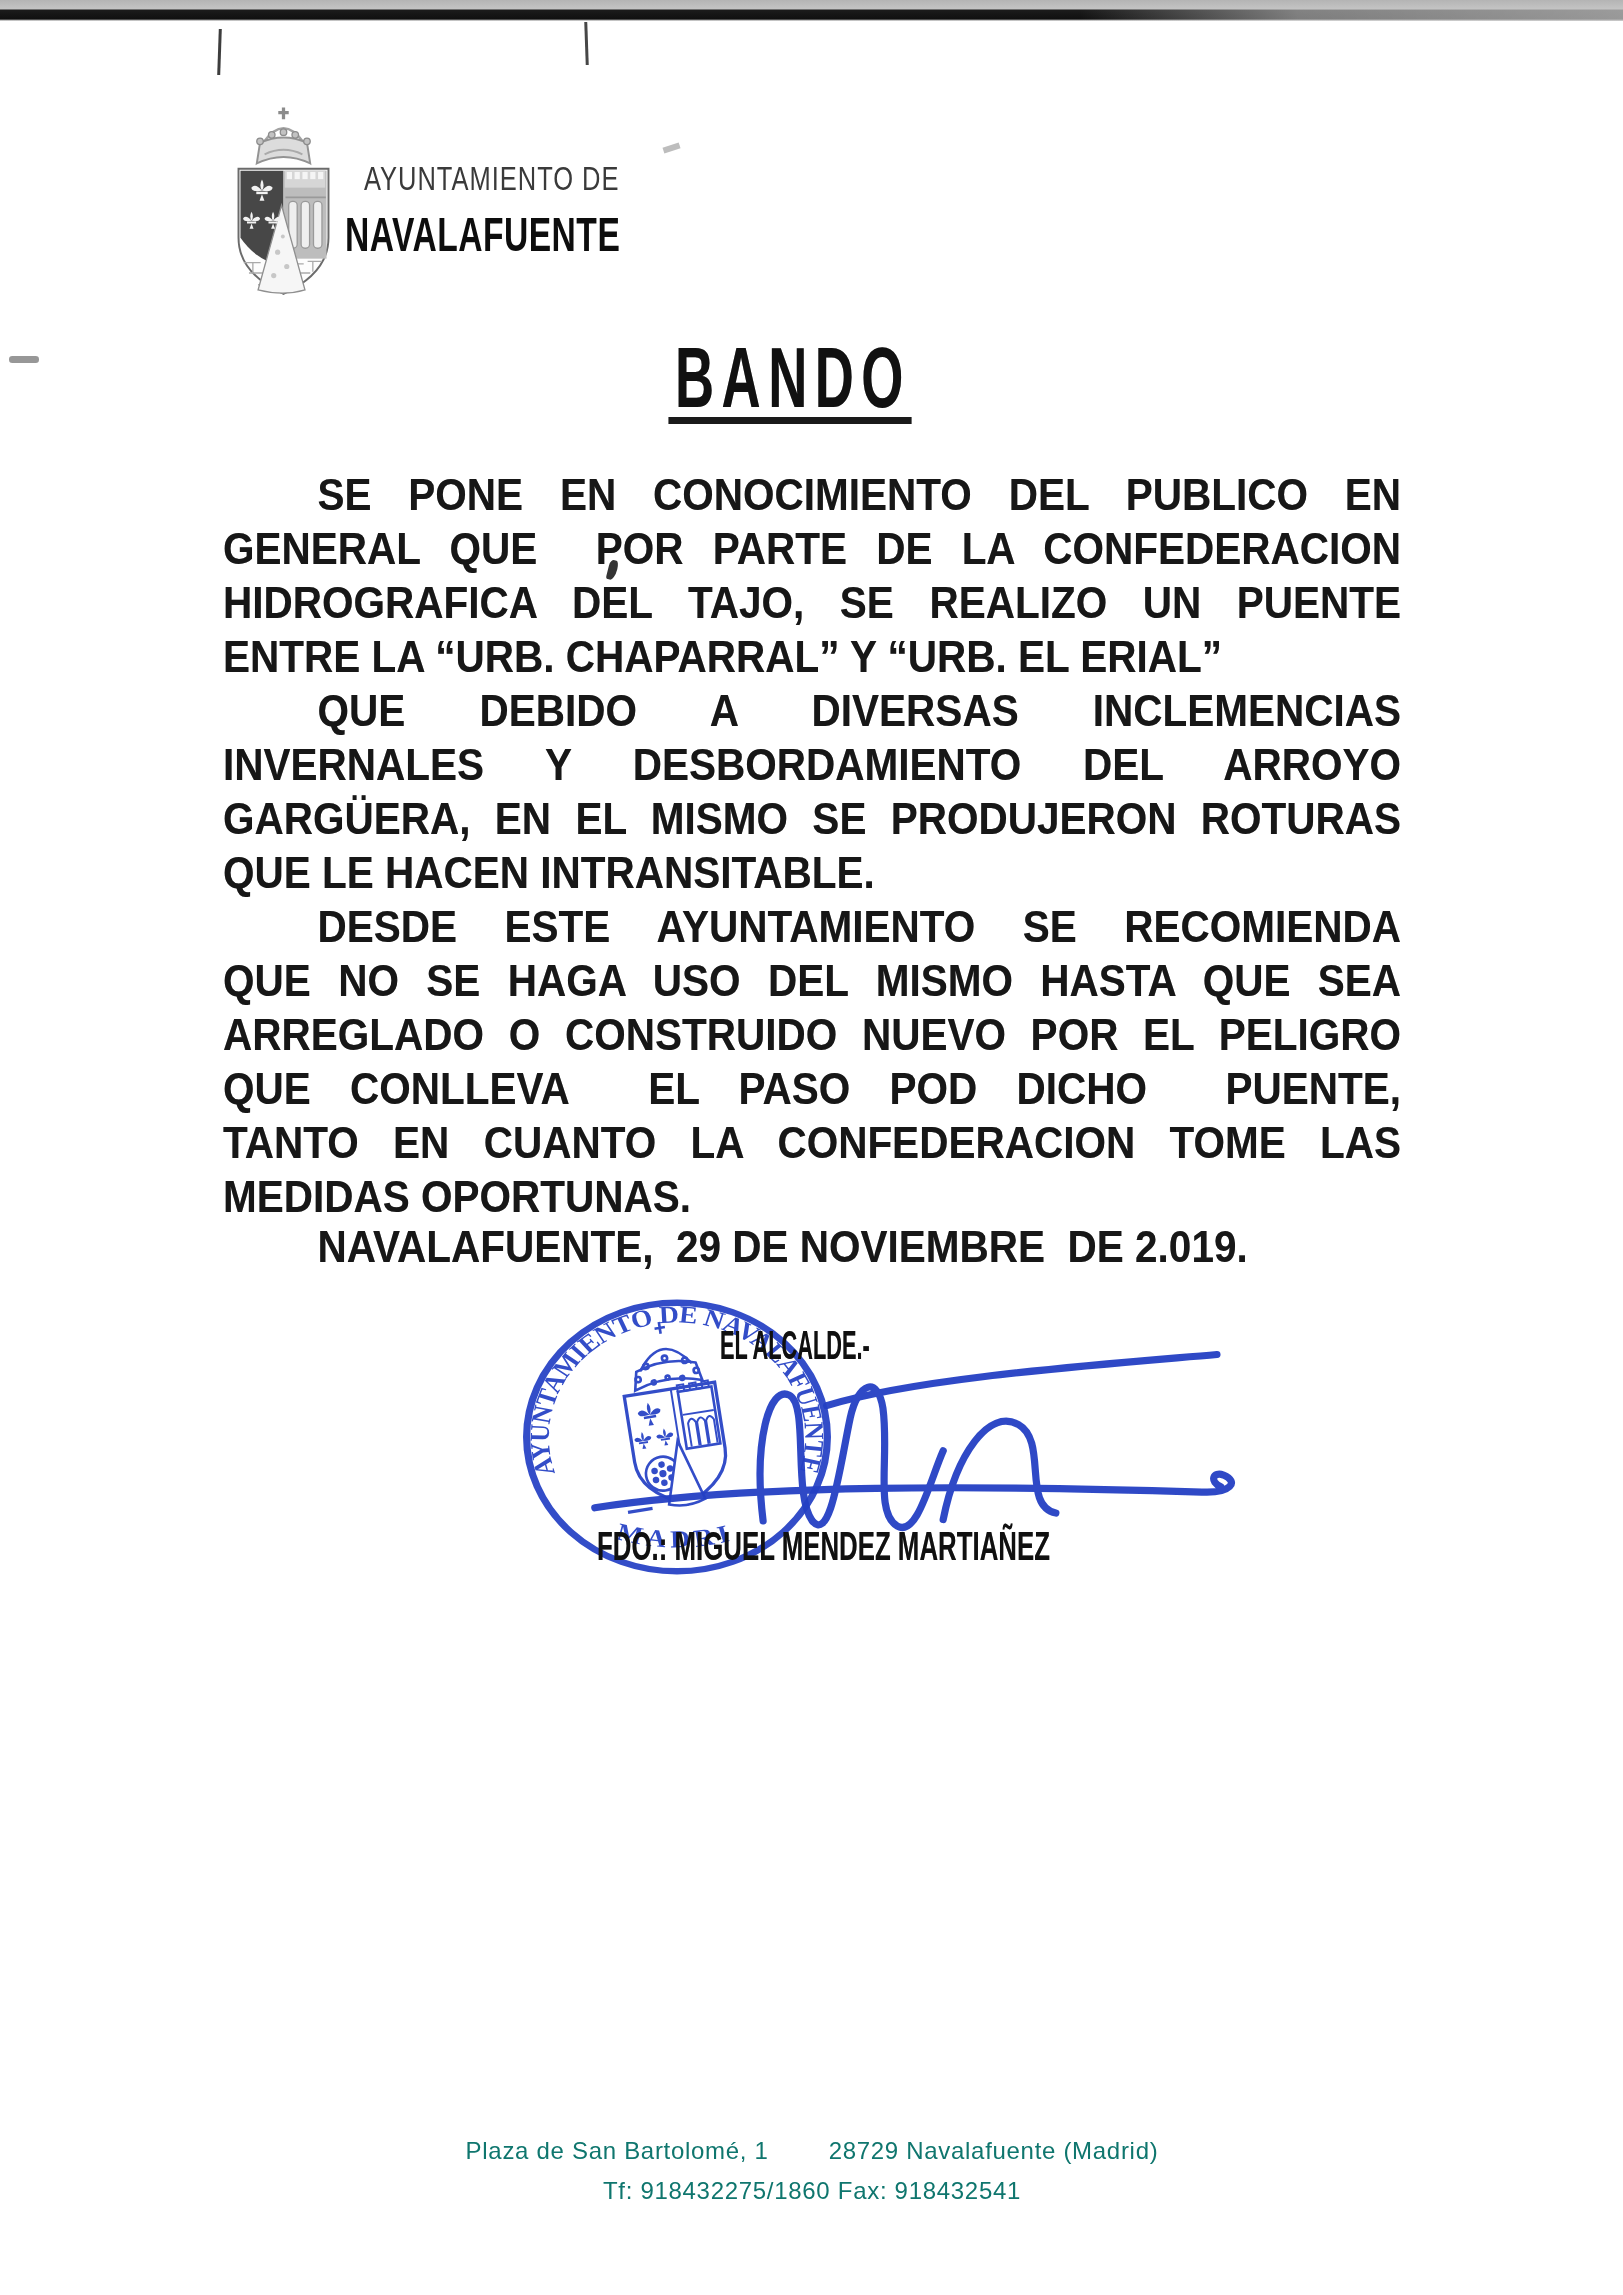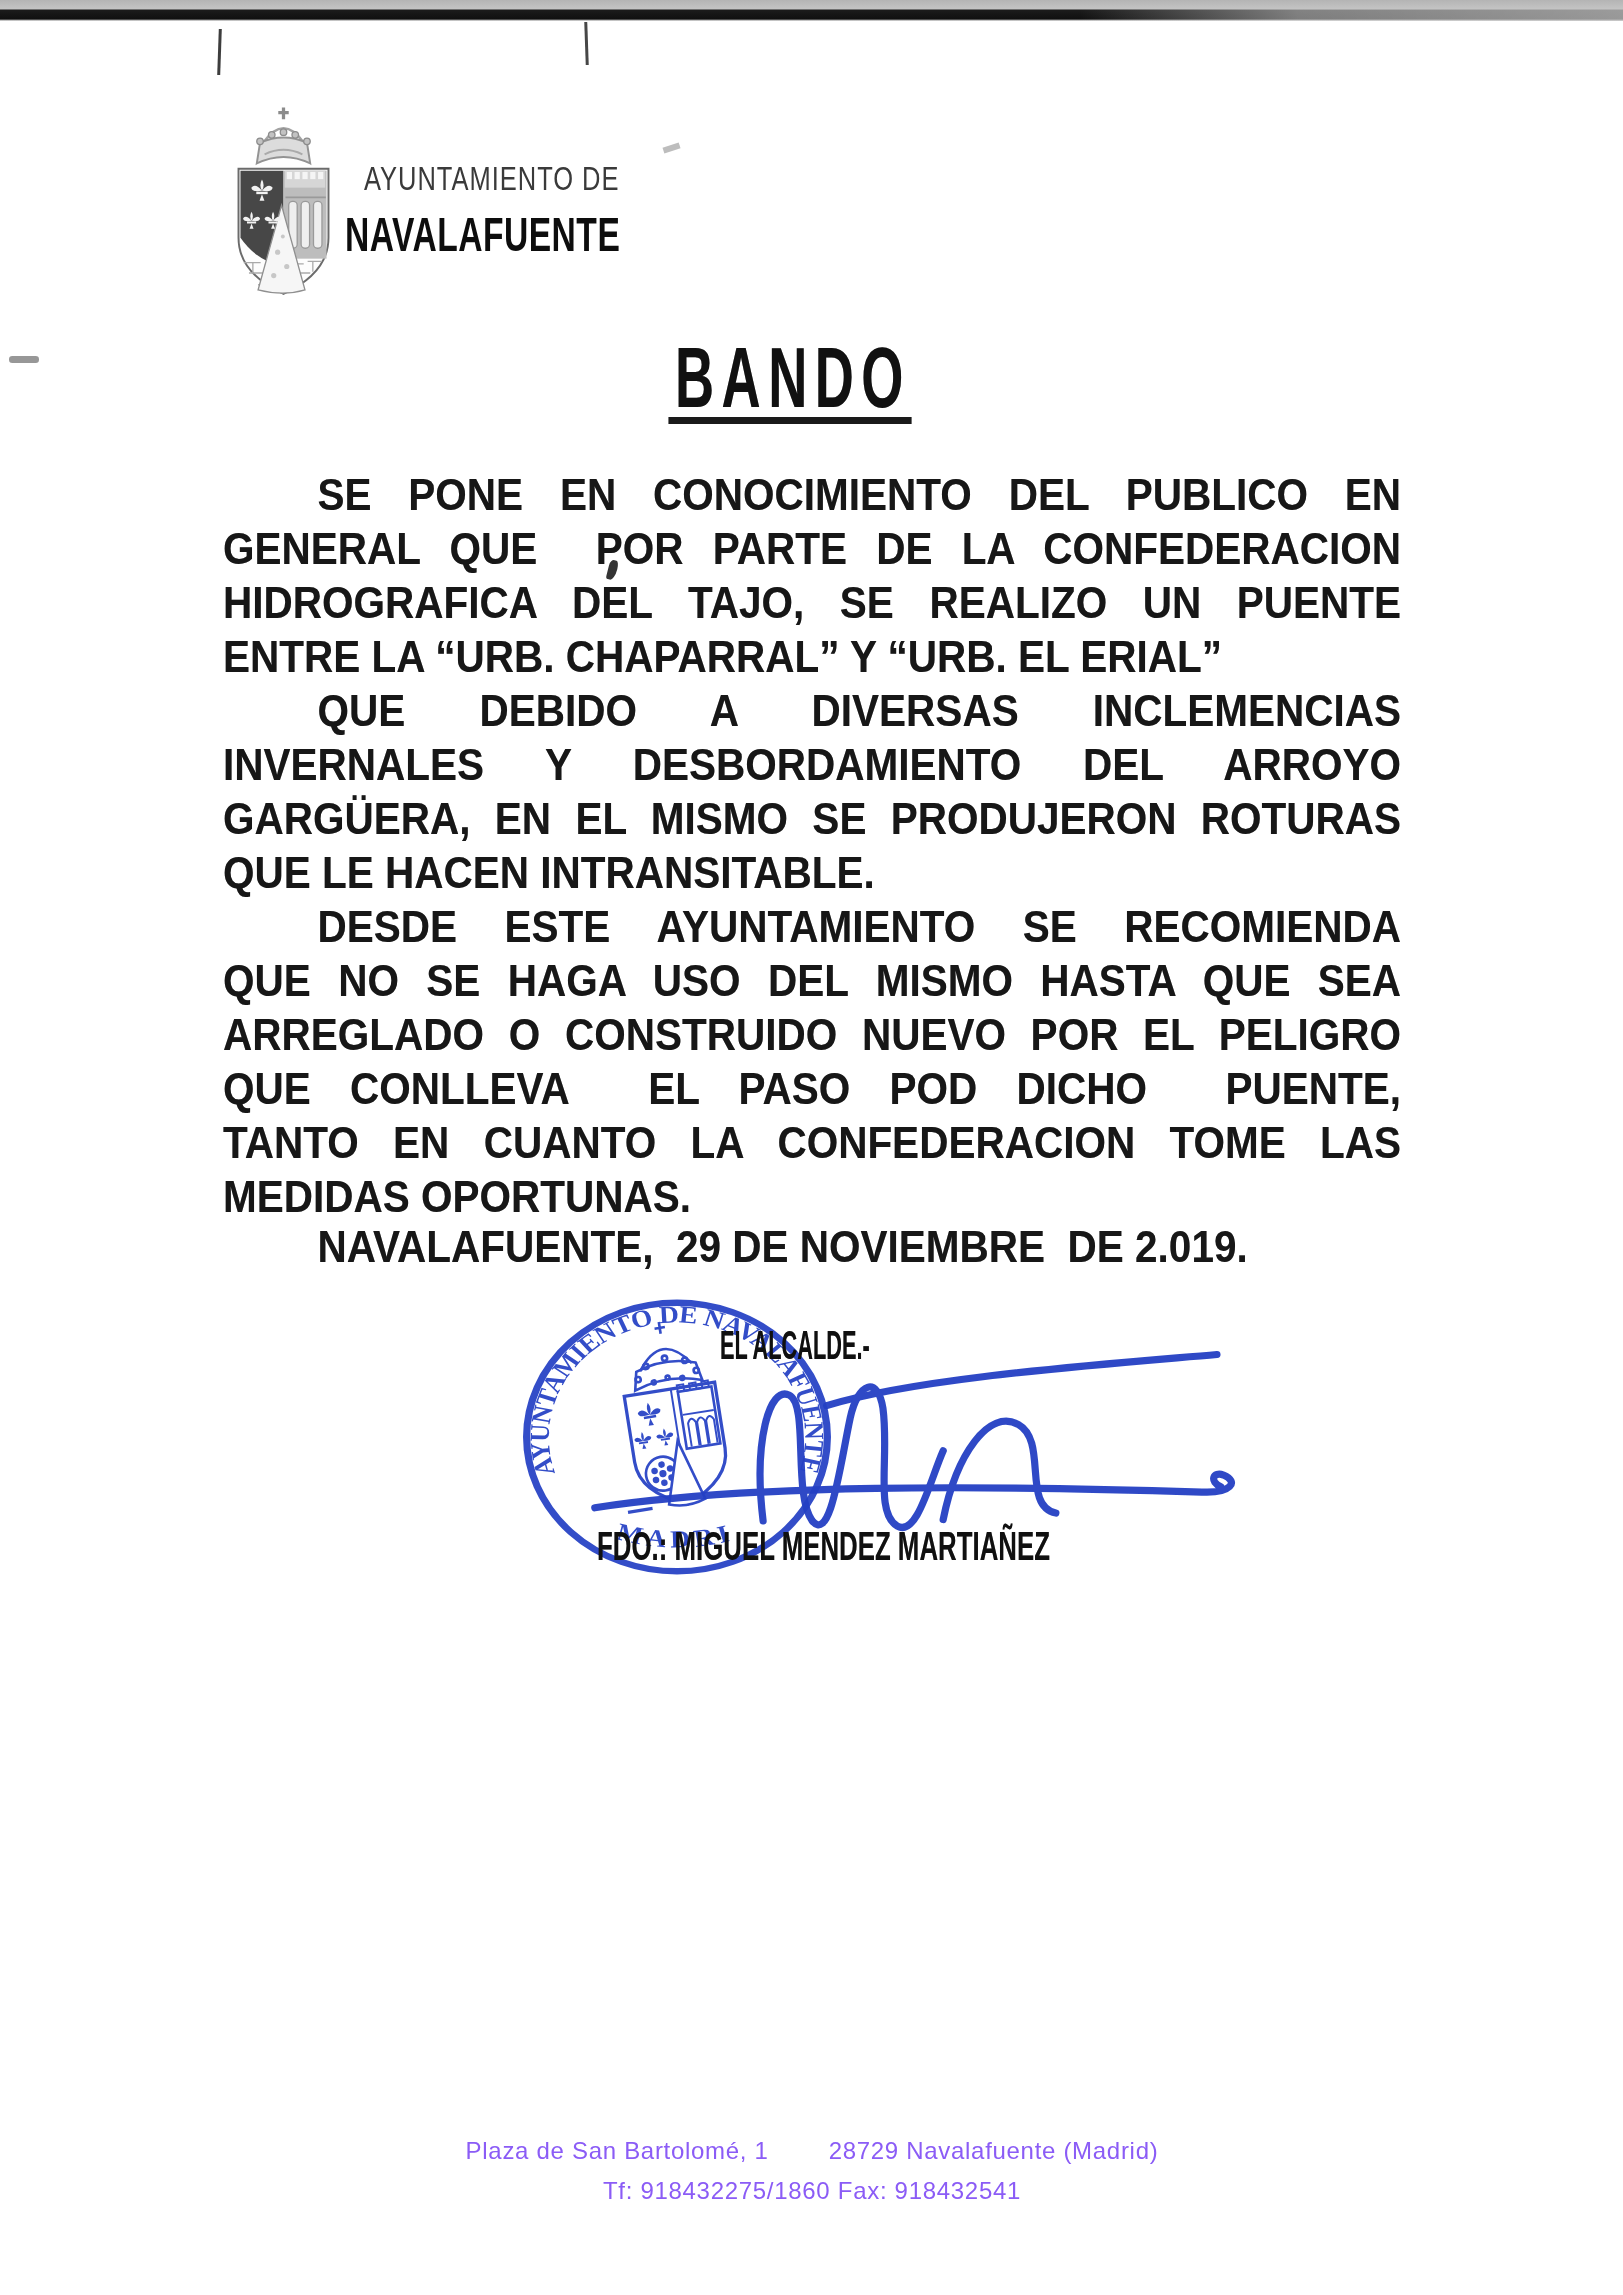--- a/index.html
+++ b/index.html
@@ -47,21 +47,21 @@
   
   .role-label{position:absolute;left:720px;top:1325px;font-size:41px;line-height:1;font-weight:700;color:#101010;
     transform:scaleX(0.53);transform-origin:left top;white-space:nowrap;z-index:6;text-shadow:0 0 0.7px rgba(0,0,0,.45);}
   .signer-label{position:absolute;left:597px;top:1526px;font-size:41px;line-height:1;font-weight:700;color:#101010;
     transform:scaleX(0.63);transform-origin:left top;white-space:nowrap;z-index:6;text-shadow:0 0 0.7px rgba(0,0,0,.45);}
   .seal{position:absolute;left:507px;top:1285px;width:340px;height:304px;z-index:4;opacity:.93;}
   .scribble{position:absolute;left:583px;top:1336px;width:668px;height:223px;z-index:5;opacity:.95;}
   .seal text{font-family:"Liberation Serif", serif;font-weight:700;}
 
   
-  .footer{position:absolute;left:0;top:2136px;width:1624px;text-align:center;color:#8b5cf6;
+  .footer{position:absolute;left:0;top:2136px;width:1624px;text-align:center;color:#0f766e;
     font-size:24px;letter-spacing:0.7px;}
   .footer .row1{line-height:29px;white-space:nowrap;}
   .fgap{display:inline-block;width:60px;}
   .footer .row2{line-height:29px;margin-top:10.5px;white-space:nowrap;}
 </style>
 </head>
 <body data-interactable="false">
 
 <div class="scan-top" data-interactable="false"></div>
 <div class="scan-top-fade" data-interactable="false"></div>

